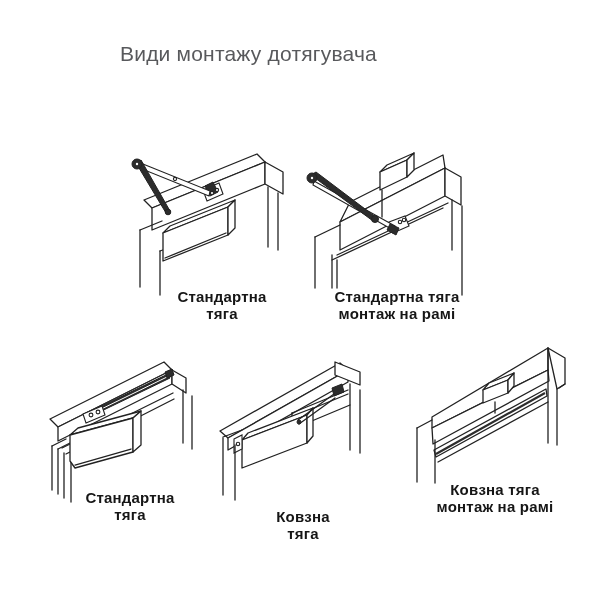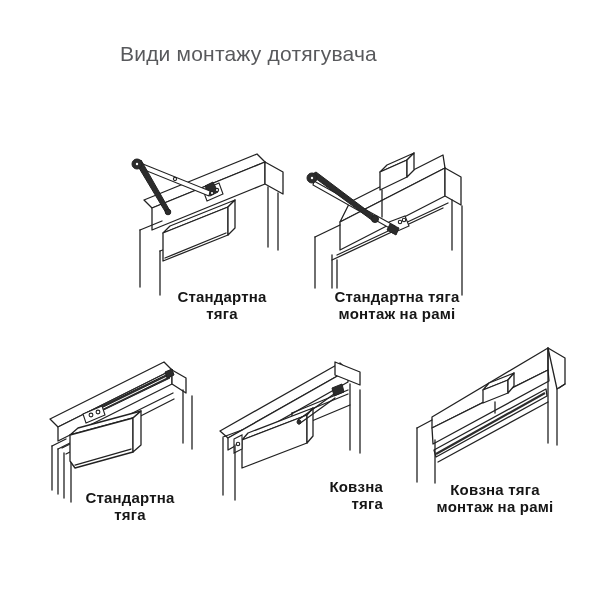--- a/index.html
+++ b/index.html
@@ -150,17 +150,17 @@
       <path class="ln" d="M27,100 V143"></path>
     </svg>
   </div>
 
   <div class="lbl" style="left:142px;top:288px;width:160px;">Стандартна
 тяга</div>
   <div class="lbl" style="left:307px;top:288px;width:180px;">Стандартна тяга
 монтаж на рамі</div>
   <div class="lbl" style="left:50px;top:489px;width:160px;">Стандартна
 тяга</div>
-  <div class="lbl" style="left:223px;top:478px;width:160px;text-align:right;">Ковзна
+  <div class="lbl" style="left:223px;top:508px;width:160px;">Ковзна
 тяга</div>
   <div class="lbl" style="left:405px;top:481px;width:180px;">Ковзна тяга
 монтаж на рамі</div>
 </div>
 
 </body></html>

